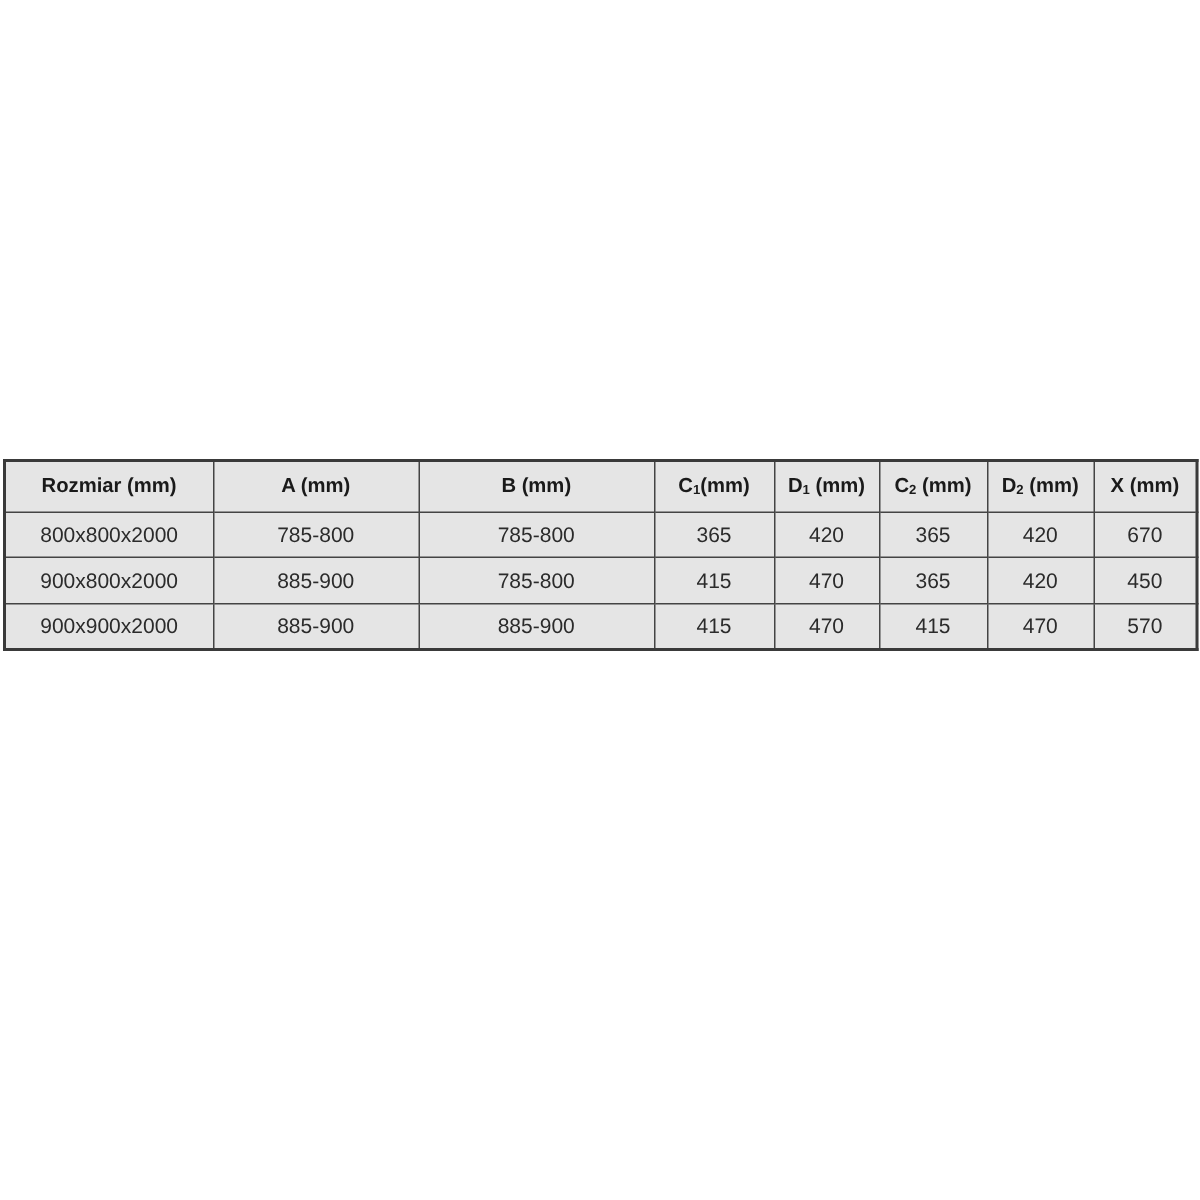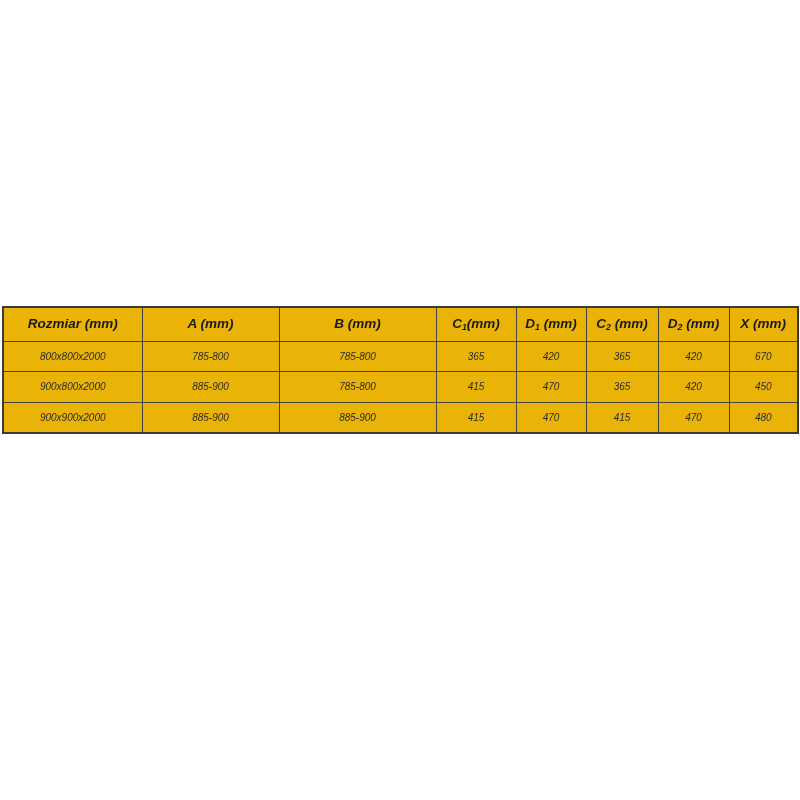--- a/index.html
+++ b/index.html
@@ -20,23 +20,22 @@
   .spec-table-wrap {
     position: absolute;
     left: 2px;
     top: 306px;
     width: 795px;
   }
   table.spec-table {
     border-collapse: collapse;
     table-layout: fixed;
     width: 795px;
-    background: #eab308;
+    background: #e5e5e5;
     color: #222222;
-    font-style: italic;
   }
   table.spec-table th,
   table.spec-table td {
     border: 1.5px solid #444444;
     text-align: center;
     vertical-align: middle;
     padding: 0 2px;
     overflow: hidden;
     white-space: nowrap;
   }
@@ -49,21 +48,21 @@
   table.spec-table tbody tr {
     height: 30.5px;
   }
   table.spec-table th {
     font-weight: bold;
     font-size: 13.5px;
     color: #1a1a1a;
   }
   table.spec-table td {
     font-weight: normal;
-    font-size: 10px;
+    font-size: 14px;
     color: #2b2b2b;
   }
   .sub {
     font-size: 0.65em;
     vertical-align: -0.18em;
     letter-spacing: 0;
   }
 </style>
 </head>
 <body>
@@ -115,18 +114,18 @@
           <td>450</td>
         </tr>
         <tr>
           <td>900x900x2000</td>
           <td>885-900</td>
           <td>885-900</td>
           <td>415</td>
           <td>470</td>
           <td>415</td>
           <td>470</td>
-          <td>480</td>
+          <td>570</td>
         </tr>
       </tbody>
     </table>
   </div>
 </div>
 
 </body></html>

